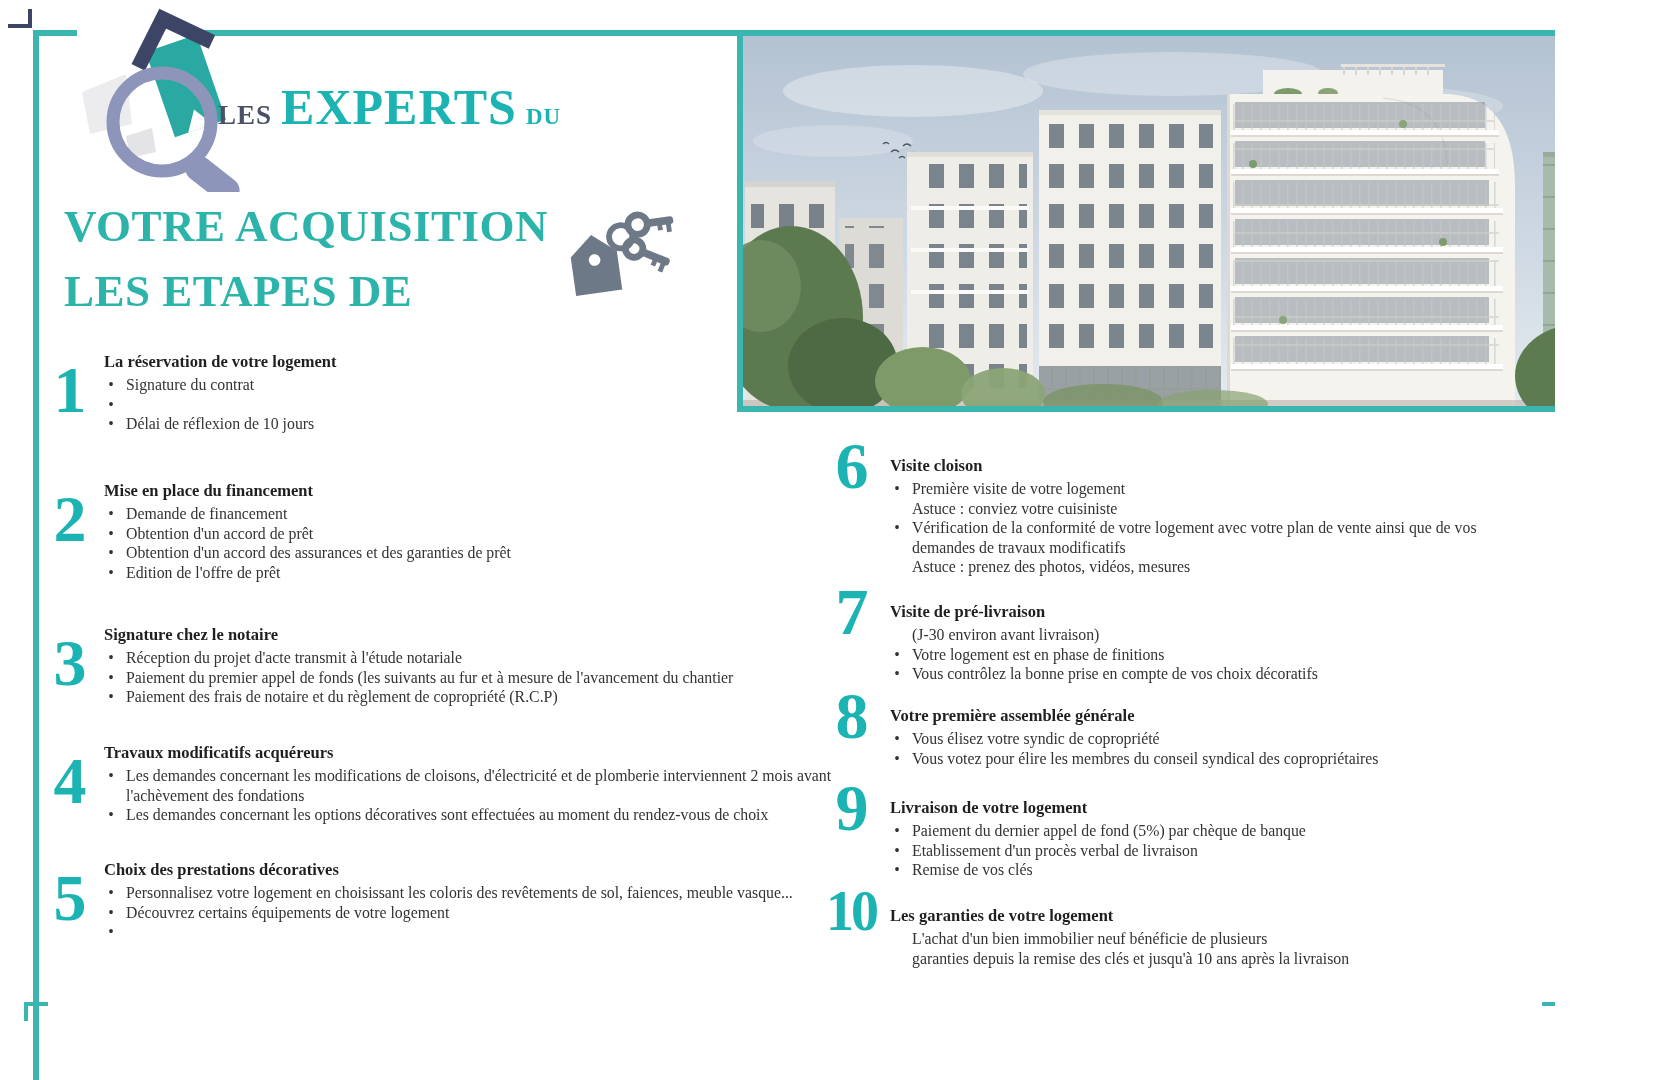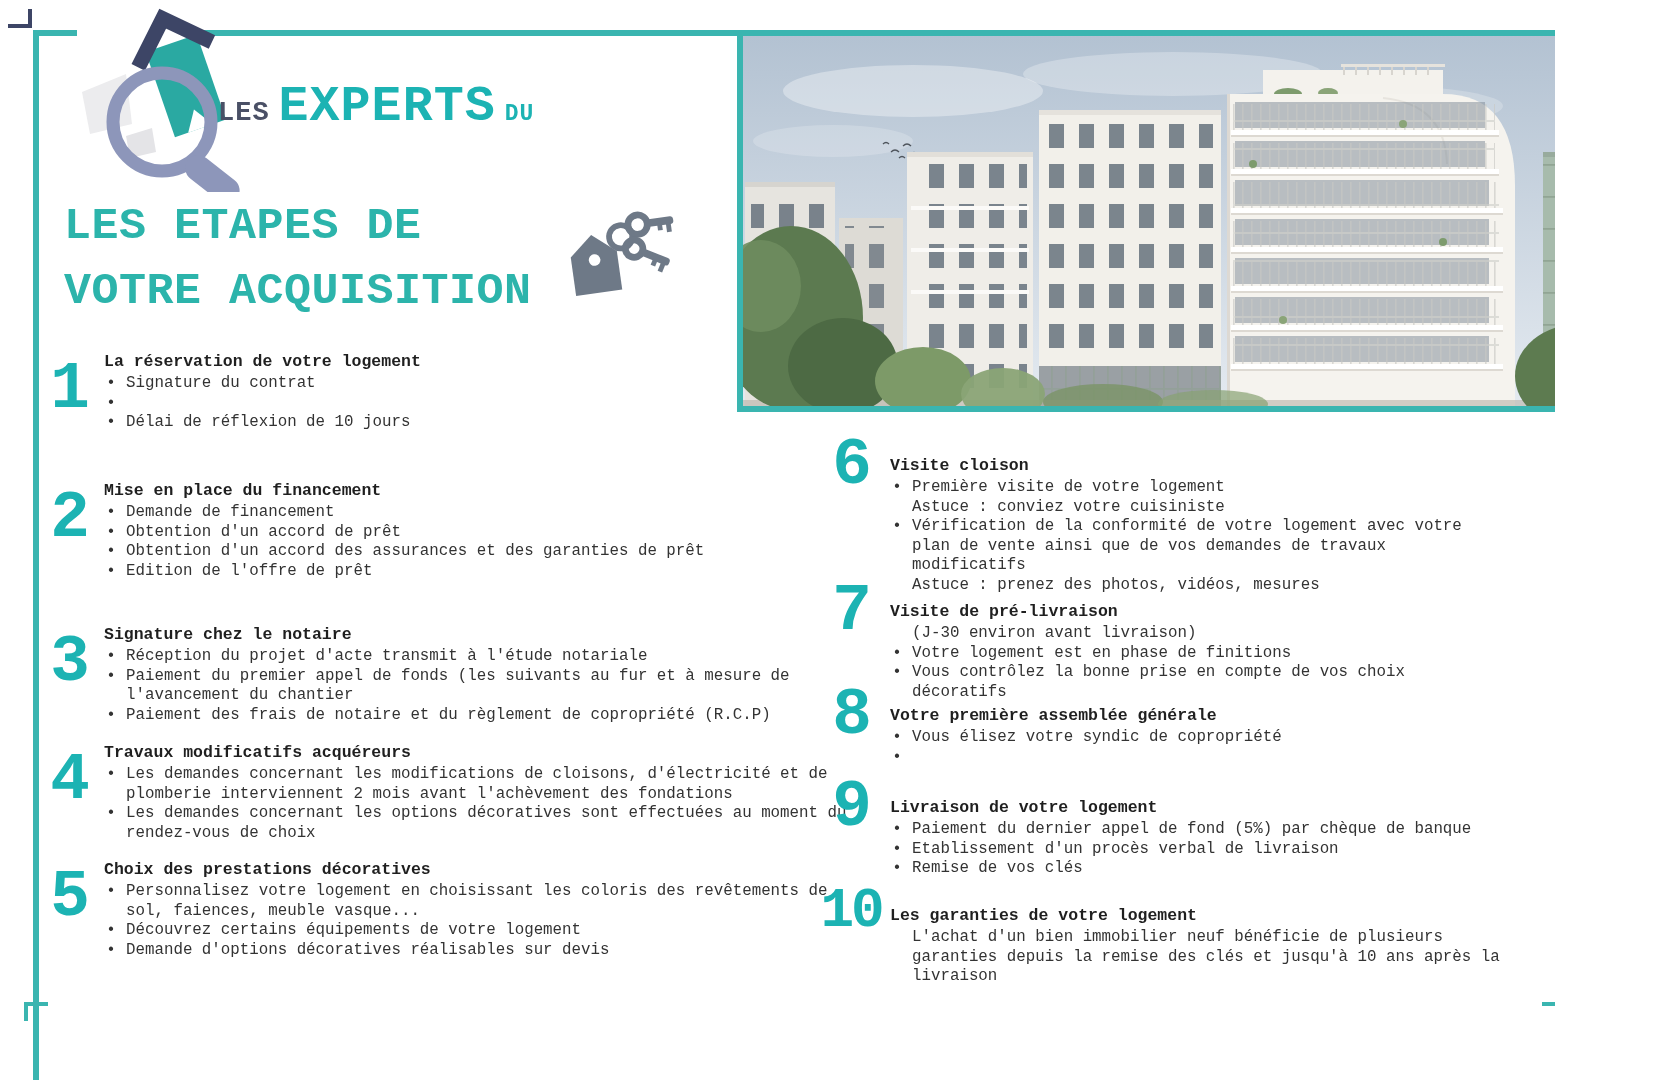--- a/index.html
+++ b/index.html
@@ -1,17 +1,17 @@
 <!DOCTYPE html>
 <html><head>
 <meta charset="utf-8">
 <style>
   html,body{margin:0;padding:0;background:#ffffff;}
   .page{position:relative;width:1555px;height:1080px;background:#ffffff;overflow:hidden;
-        font-family:Liberation Mono, monospace;color:#2f2f2f;}
+        font-family:Liberation Serif, serif;color:#2f2f2f;}
 
   
   .border{position:absolute;background:var(--border,#3ab5b0);}
   .b-left{left:33px;top:30px;width:6px;height:1050px;}
   .b-right{left:1629px;top:36px;width:6px;height:1044px;}
   .b-top-a{left:33px;top:30px;width:44px;height:6px;}
   .b-top-b{left:182px;top:30px;width:561px;height:6px;}
 
   
   .corner{position:absolute;width:20px;height:15px;}
@@ -83,22 +83,22 @@
     <rect x="128" y="150" width="62" height="26" rx="13" transform="rotate(38 128 150)" fill="#8d96ba"></rect>
   </svg>
 
   <div class="logo-text">
     <span class="lt-les">LES</span>
     <span class="lt-experts">EXPERTS</span>
     <span class="lt-du">DU</span>
   </div>
 
   <div class="title">
+    <div>VOTRE ACQUISITION</div>
     <div>LES ETAPES DE</div>
-    <div>VOTRE ACQUISITION</div>
   </div>
 
   <svg class="keys" viewBox="0 0 132 104" aria-hidden="true">
     <g fill="#6e7987" transform="rotate(-8 66 52)">
       <path d="M20,44 L44,24 L68,44 L68,84 L20,84 Z"></path>
       <circle cx="44" cy="50" r="6" fill="#ffffff"></circle>
       <circle cx="74" cy="30" r="12" fill="none" stroke="#6e7987" stroke-width="6"></circle>
       <circle cx="93" cy="20" r="10" fill="none" stroke="#6e7987" stroke-width="7"></circle>
       <rect x="100" y="16" width="30" height="8" rx="3"></rect>
       <rect x="122" y="22" width="5" height="10"></rect>
@@ -316,21 +316,20 @@
           <div class="item b">
             <span class="dot">•</span>
             <span class="txt">Personnalisez votre logement en choisissant les coloris des revêtements de sol, faiences, meuble vasque...</span>
           </div>
           <div class="item b">
             <span class="dot">•</span>
             <span class="txt">Découvrez certains équipements de votre logement</span>
           </div>
           <div class="item b">
             <span class="dot">•</span>
-            <span class="txt">Demande d'options décoratives réalisables sur devis</span>
           </div>
         </div>
       </div>
     </div>
   <div class="col col-right">
       <div class="step" style="top: 428px;">
         <div class="num">6</div>
         <div class="sbody">
           <div class="stitle">Visite cloison</div>
           <div class="item b">
@@ -369,20 +368,21 @@
       <div class="step" style="top: 678px;">
         <div class="num">8</div>
         <div class="sbody">
           <div class="stitle">Votre première assemblée générale</div>
           <div class="item b">
             <span class="dot">•</span>
             <span class="txt">Vous élisez votre syndic de copropriété</span>
           </div>
           <div class="item b">
             <span class="dot">•</span>
+            <span class="txt">Vous votez pour élire les membres du conseil syndical des copropriétaires</span>
           </div>
         </div>
       </div>
       <div class="step" style="top: 770px;">
         <div class="num">9</div>
         <div class="sbody">
           <div class="stitle">Livraison de votre logement</div>
           <div class="item b">
             <span class="dot">•</span>
             <span class="txt">Paiement du dernier appel de fond (5%) par chèque de banque</span>

